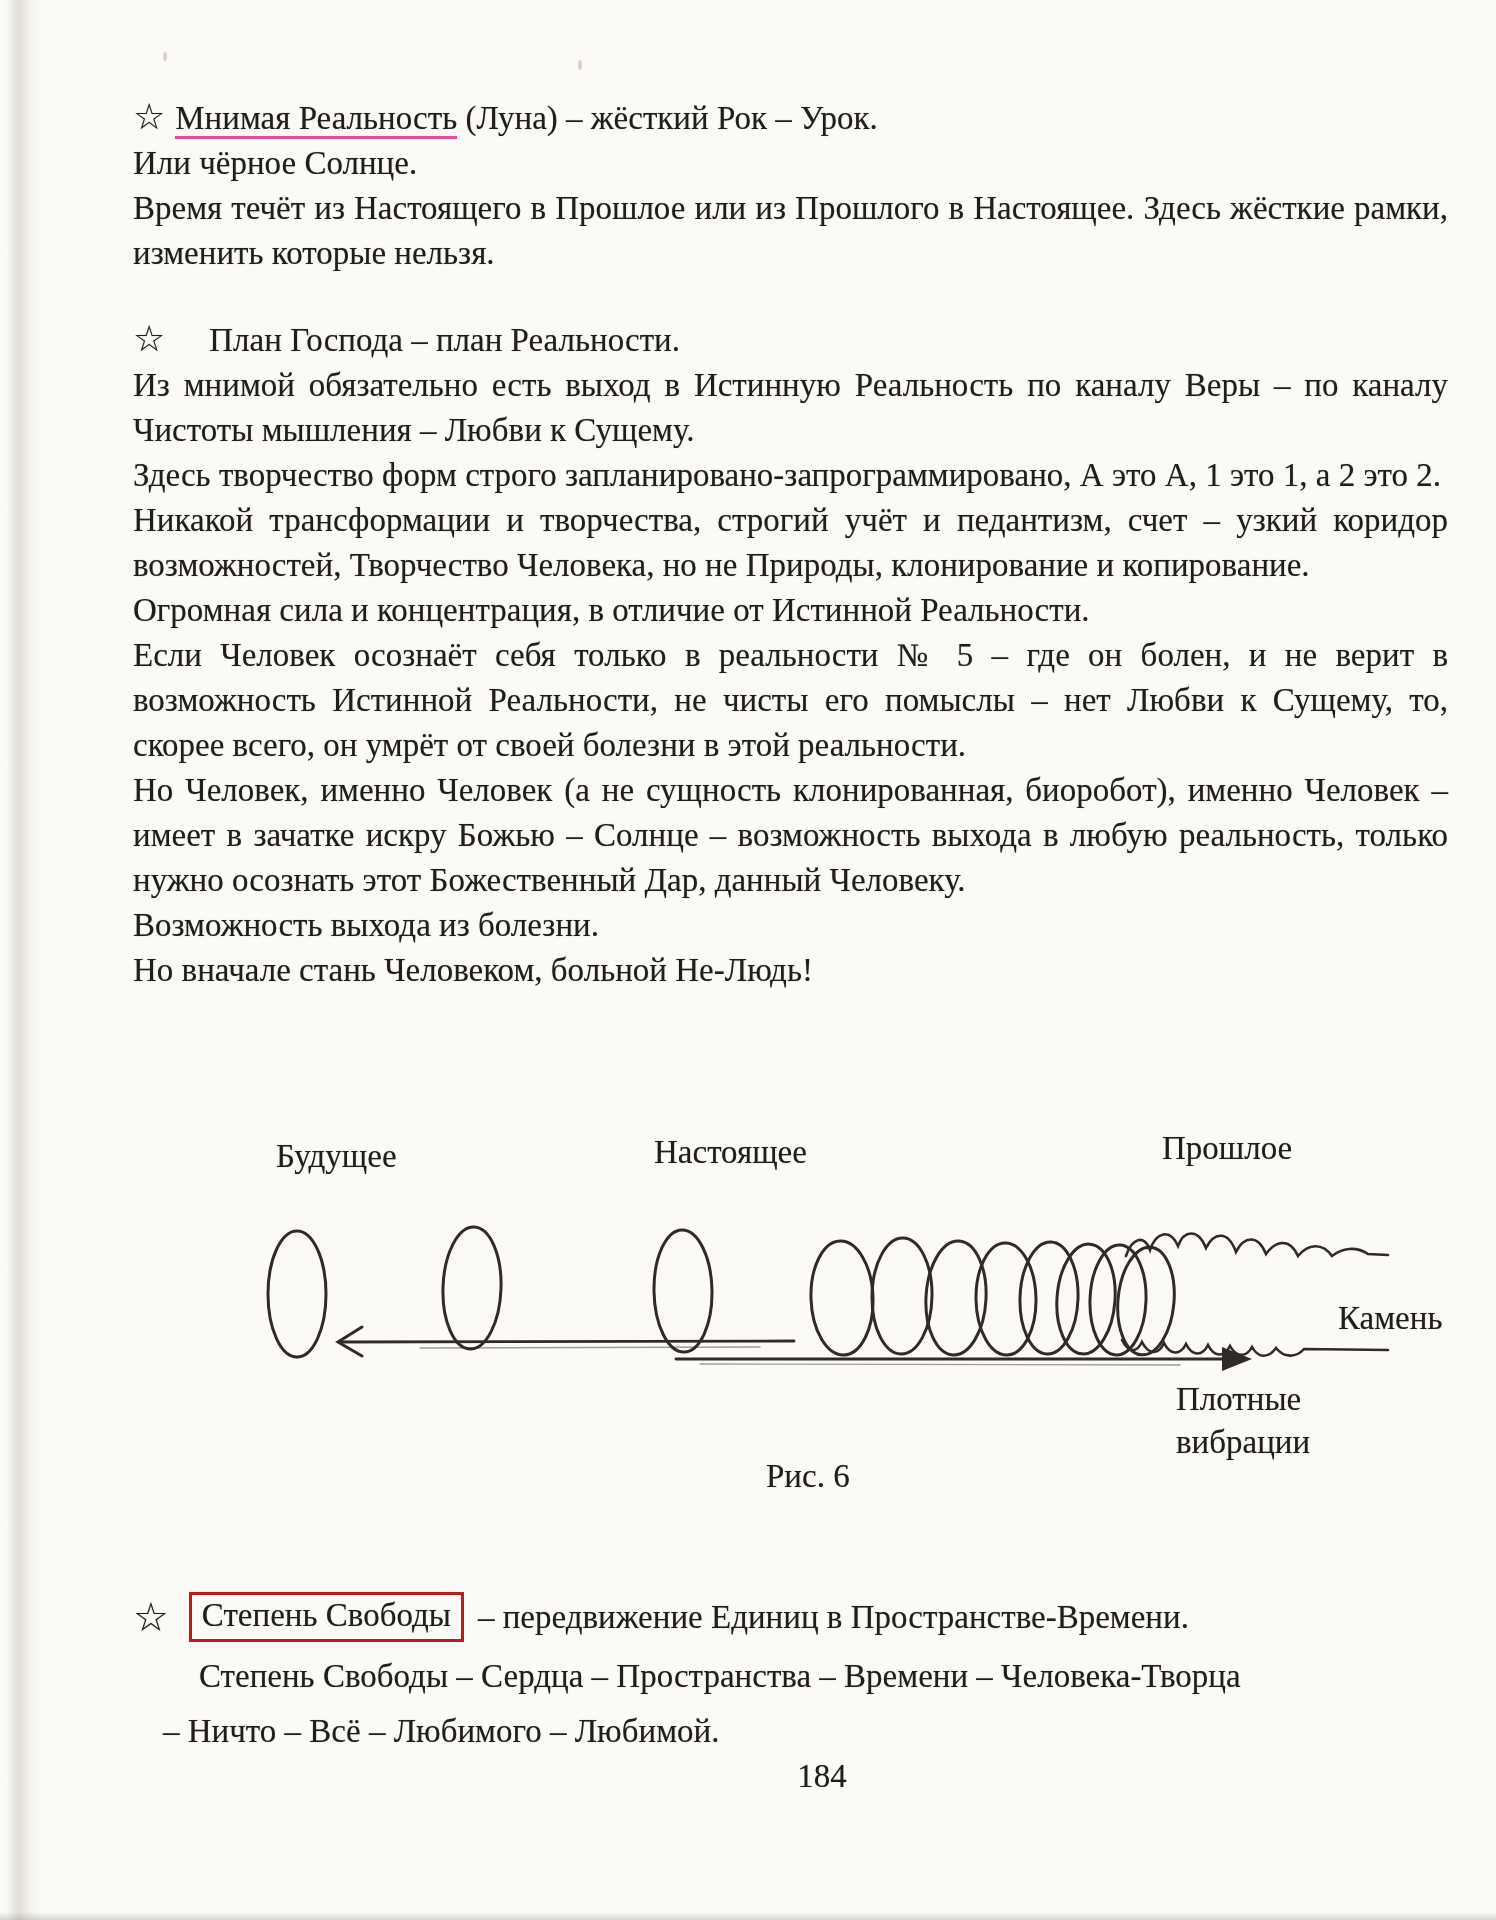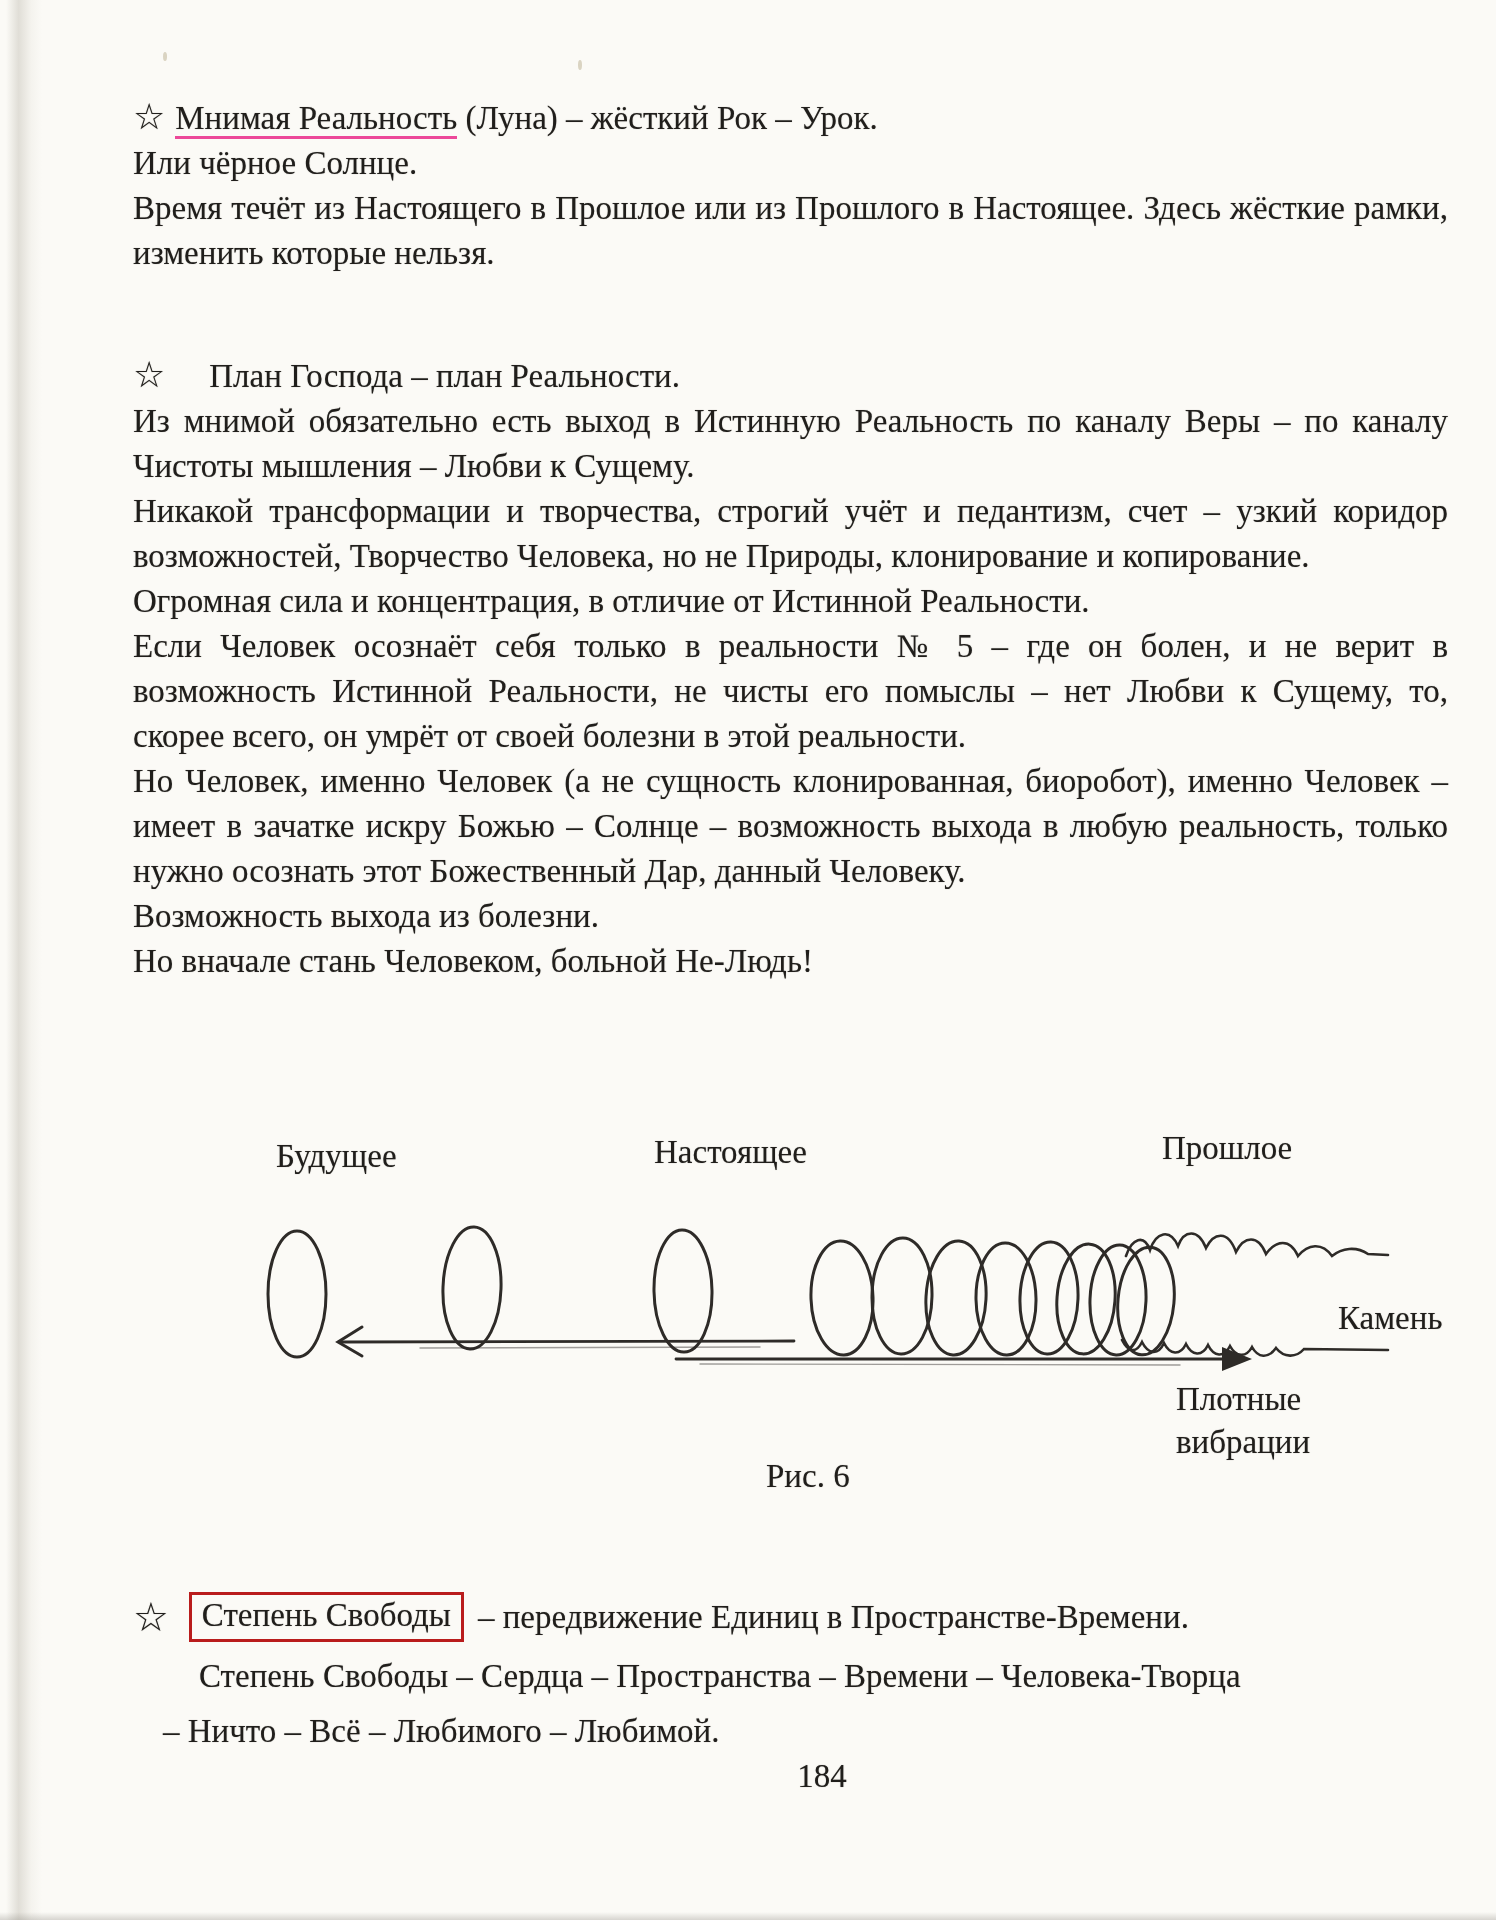--- a/index.html
+++ b/index.html
@@ -22,21 +22,21 @@
 
   .main-text{
     position:absolute;left:133px;top:94px;width:1315px;
     font-size:33px;line-height:45px;text-align:justify;
     text-shadow:0 0 1px rgba(45,42,38,.45);
   }
   p{margin:0;padding:0;}
   .star{font-family:"DejaVu Sans",sans-serif;font-size:36px;}
   .lead .star{margin-right:10px;}
   .underline{border-bottom:3px solid #ec4899;}
-  .heading-line{margin-top:76px;}
+  .heading-line{margin-top:40px;}
   .heading-line .star{margin-right:44px;}
 
   
   .figure{position:absolute;left:0;top:1128px;width:1284px;height:384px;font-size:33px;}
   .fig-label{position:absolute;white-space:nowrap;text-shadow:0 0 1px rgba(45,42,38,.45);}
   .fig-label-future{left:276px;top:10px;}
   .fig-label-present{left:654px;top:6px;}
   .fig-label-past{left:1162px;top:2px;}
   .fig-label-stone{left:1338px;top:172px;}
   .fig-label-dense{left:1176px;top:250px;line-height:43px;}
@@ -71,20 +71,21 @@
 
   <div>
     <p class="lead"><span class="star">☆</span><span class="underline">Мнимая Реальность</span><span> (Луна) – жёсткий Рок – Урок.</span></p>
     <p>Или чёрное Солнце.</p>
     <p>Время течёт из Настоящего в Прошлое или из Прошлого в Настоящее. Здесь жёсткие рамки, изменить которые нельзя.</p>
   </div>
 
   <div>
     <p class="heading-line"><span class="star">☆</span><span>План Господа – план Реальности.</span></p>
     <p>Из мнимой обязательно есть выход в Истинную Реальность по каналу Веры – по каналу Чистоты мышления – Любви к Сущему.</p>
+    <p>Здесь творчество форм строго запланировано-запрограммировано, А это А, 1 это 1, а 2 это 2.</p>
     <p>Никакой трансформации и творчества, строгий учёт и педантизм, счет – узкий коридор возможностей, Творчество Человека, но не Природы, клонирование и копирование.</p>
     <p>Огромная сила и концентрация, в отличие от Истинной Реальности.</p>
     <p>Если Человек осознаёт себя только в реальности № 5 – где он болен, и не верит в возможность Истинной Реальности, не чисты его помыслы – нет Любви к Сущему, то, скорее всего, он умрёт от своей болезни в этой реальности.</p>
     <p>Но Человек, именно Человек (а не сущность клонированная, биоробот), именно Человек – имеет в зачатке искру Божью – Солнце – возможность выхода в любую реальность, только нужно осознать этот Божественный Дар, данный Человеку.</p>
     <p>Возможность выхода из болезни.</p>
     <p>Но вначале стань Человеком, больной Не-Людь!</p>
   </div>
 
 </div>
 

